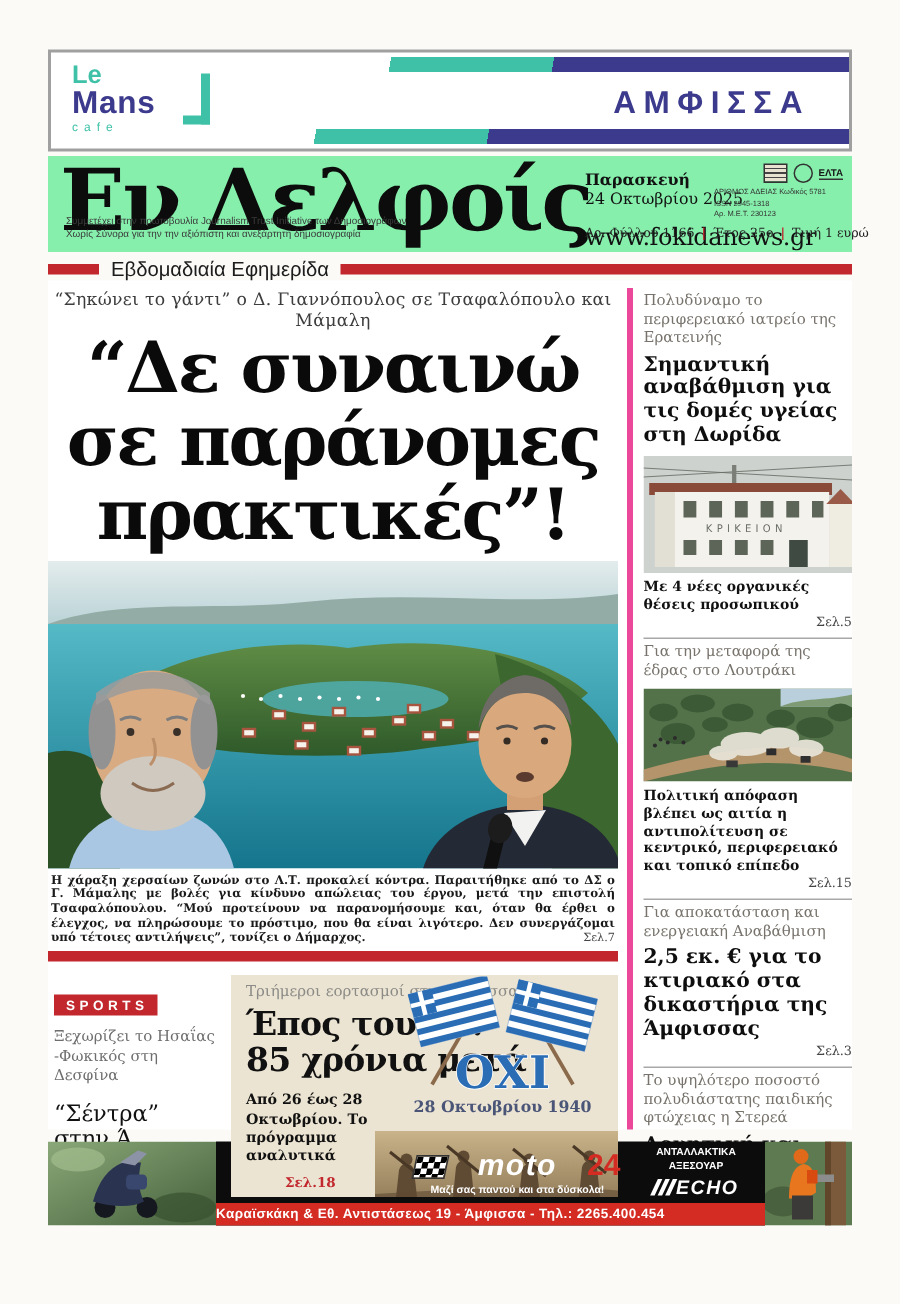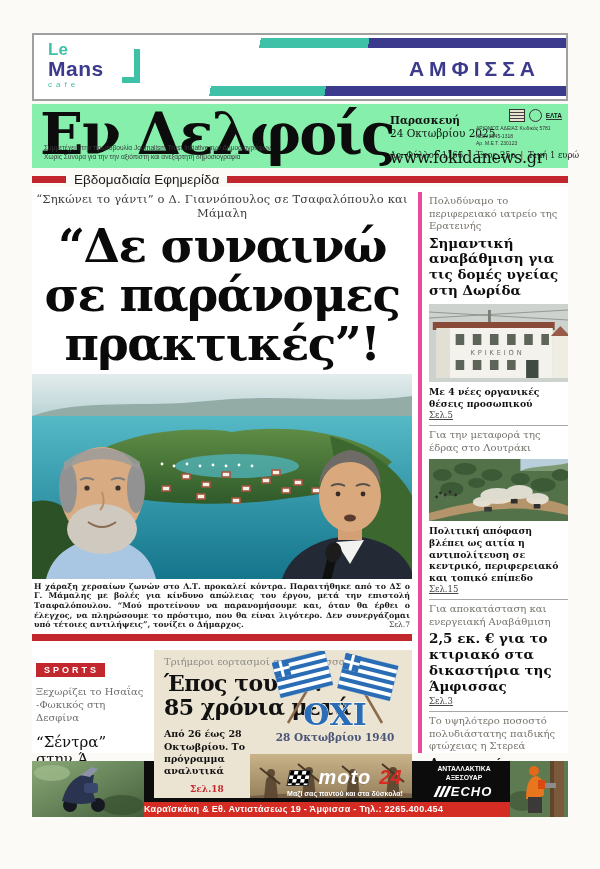--- a/index.html
+++ b/index.html
@@ -84,39 +84,39 @@
   .oxi-art { position:absolute; right:2px; top:1px; }
   .soldiers { position:absolute; right:0; bottom:0; left:96px; height:44px; }
 
   
   .art { padding:3px 0 5px; border-bottom:1px solid #a8a8a8; }
   .art:last-child { border-bottom:none; }
   .art-kicker { font-size:10px; color:#77736c; line-height:1.25; }
   .art-headline { font-size:13.5px; font-weight:bold; line-height:1.18; margin-top:3px; color:#0e0e0e; }
   .art-photo { display:block; width:100%; margin-top:5px; }
   .art-sub { font-size:9.3px; font-weight:bold; line-height:1.25; margin-top:4px; }
-  .art-page { font-size:8.5px; color:#444; margin-top:1px;text-decoration:underline; }
+  .art-page { text-align:right; font-size:8.5px; color:#444; margin-top:1px; }
 
   
   .ad { display:flex; height:56px; margin-top:8px; font-family:"Liberation Sans",sans-serif; }
   .ad-photo { height:56px; display:block; }
   .ad-mid { flex:1; background:#0c0c0c; display:flex; flex-direction:column; }
   .ad-mid-top { flex:1; display:flex; align-items:center; color:#fff; }
   .ad-block1 { width:128px; text-align:center; }
   .ad-line { font-size:6.8px; font-weight:bold; line-height:1.35; }
   .kymco-row { display:flex; align-items:center; justify-content:center; gap:3px; margin-top:2px; }
   .kymco-circle { width:11px; height:11px; border:1.6px solid #e8e8e8; border-radius:50%;
     color:#fff; font-size:7px; font-weight:bold; line-height:8px; text-align:center; }
   .kymco-name { color:#d42b22; font-weight:bold; font-size:13px; letter-spacing:1px; }
   .ad-block2 { flex:1; text-align:center; position:relative; }
-  .moto-row { display:flex; align-items:center; justify-content:center; gap:8px; }
+  .moto-row { display:flex; align-items:center; justify-content:center; gap:20px; }
   .checker { width:22px; height:16px; transform:skewX(-12deg);
     background:repeating-conic-gradient(#fff 0 25%, #000 0 50%) 0 0/8px 8px; border:1px solid #333; }
   .moto-word { color:#fff; font-weight:bold; font-style:italic; font-size:20px; letter-spacing:1px; }
-  .moto-24 { color:#d42b22; font-weight:bold; font-style:italic; font-size:20px; }
+  .moto-24 { color:#d42b22; font-weight:bold; font-size:20px; }
   .moto-slogan { color:#fff; font-weight:bold; font-size:7px; margin-top:1px; }
   .ad-block3 { width:92px; text-align:center; }
   .echo-row { display:flex; align-items:center; justify-content:center; gap:1px; margin-top:2px; }
   .echo-slash { width:3px; height:11px; background:#fff; transform:skewX(-25deg); margin-right:1px; }
   .echo-name { color:#fff; font-weight:bold; font-style:italic; font-size:13px; letter-spacing:1px; }
   .ad-redbar { height:15px; background:#d42b22; color:#fff; font-weight:bold; font-size:9px;
     line-height:15px; letter-spacing:.3px; }
 </style>
 </head>
 <body>

